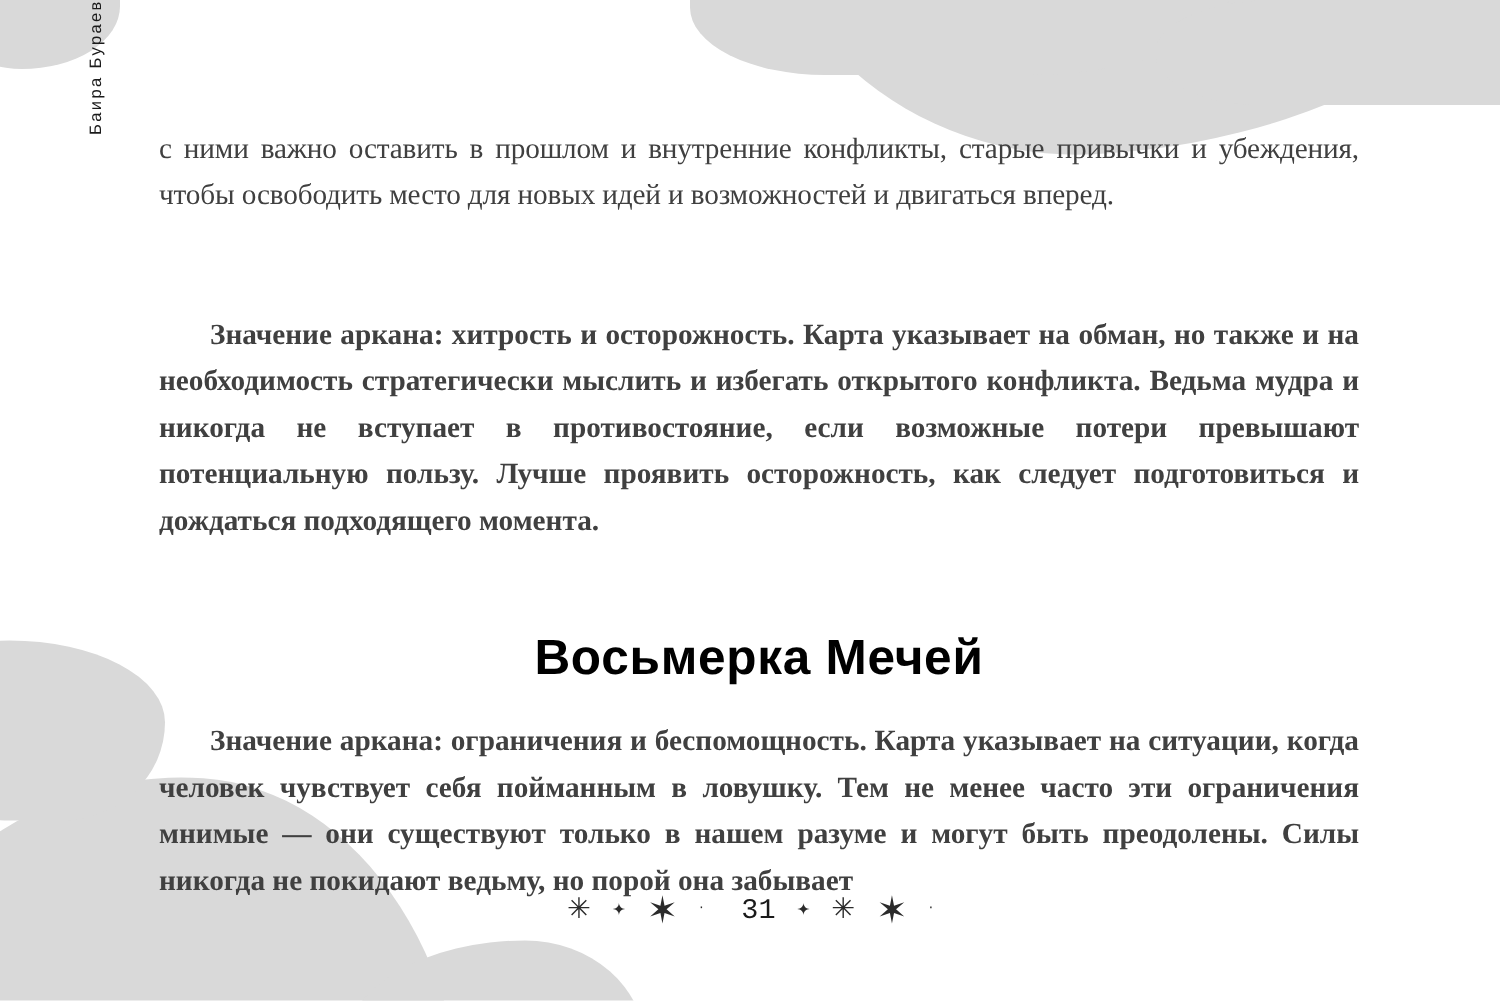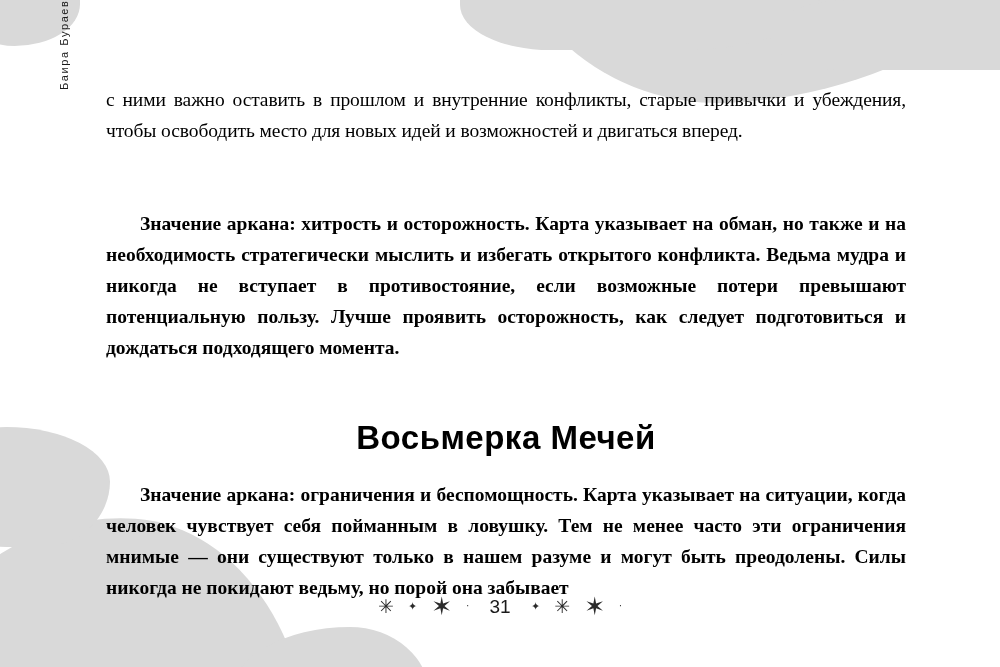--- a/index.html
+++ b/index.html
@@ -107,21 +107,21 @@
     position: absolute;
     left: 106px;
     top: 84px;
     width: 800px;
   }
   p.body {
     margin: 0;
     font-family: "Liberation Serif", serif;
     font-size: 19.5px;
     line-height: 31px;
-    color: #000000;
+    color: #404040;
     text-align: justify;
     text-align-last: left;
     hyphens: manual;
   }
   p.body.indent {
     text-indent: 34px;
     font-weight: bold;
   }
   .para-lead {
     letter-spacing: -0.1px;
@@ -146,24 +146,24 @@
     left: 0;
     right: 0;
     bottom: 48px;
     display: flex;
     align-items: center;
     justify-content: center;
     gap: 14px;
     color: #1a1a1a;
   }
   .folio {
-    font-family: Liberation Sans, sans-serif;
+    font-family: Liberation Mono, monospace;
     font-size: 19px;
     min-width: 34px;
-    text-align: center;
+    text-align: right;
   }
   .orn {
     font-family: "DejaVu Sans", sans-serif;
     color: #2b2b2b;
     line-height: 1;
   }
   .orn.s1 { font-size: 19px; }
   .orn.s2 { font-size: 11px; }
   .orn.s3 { font-size: 25px; }
   .orn.s4 { font-size: 9px; }

